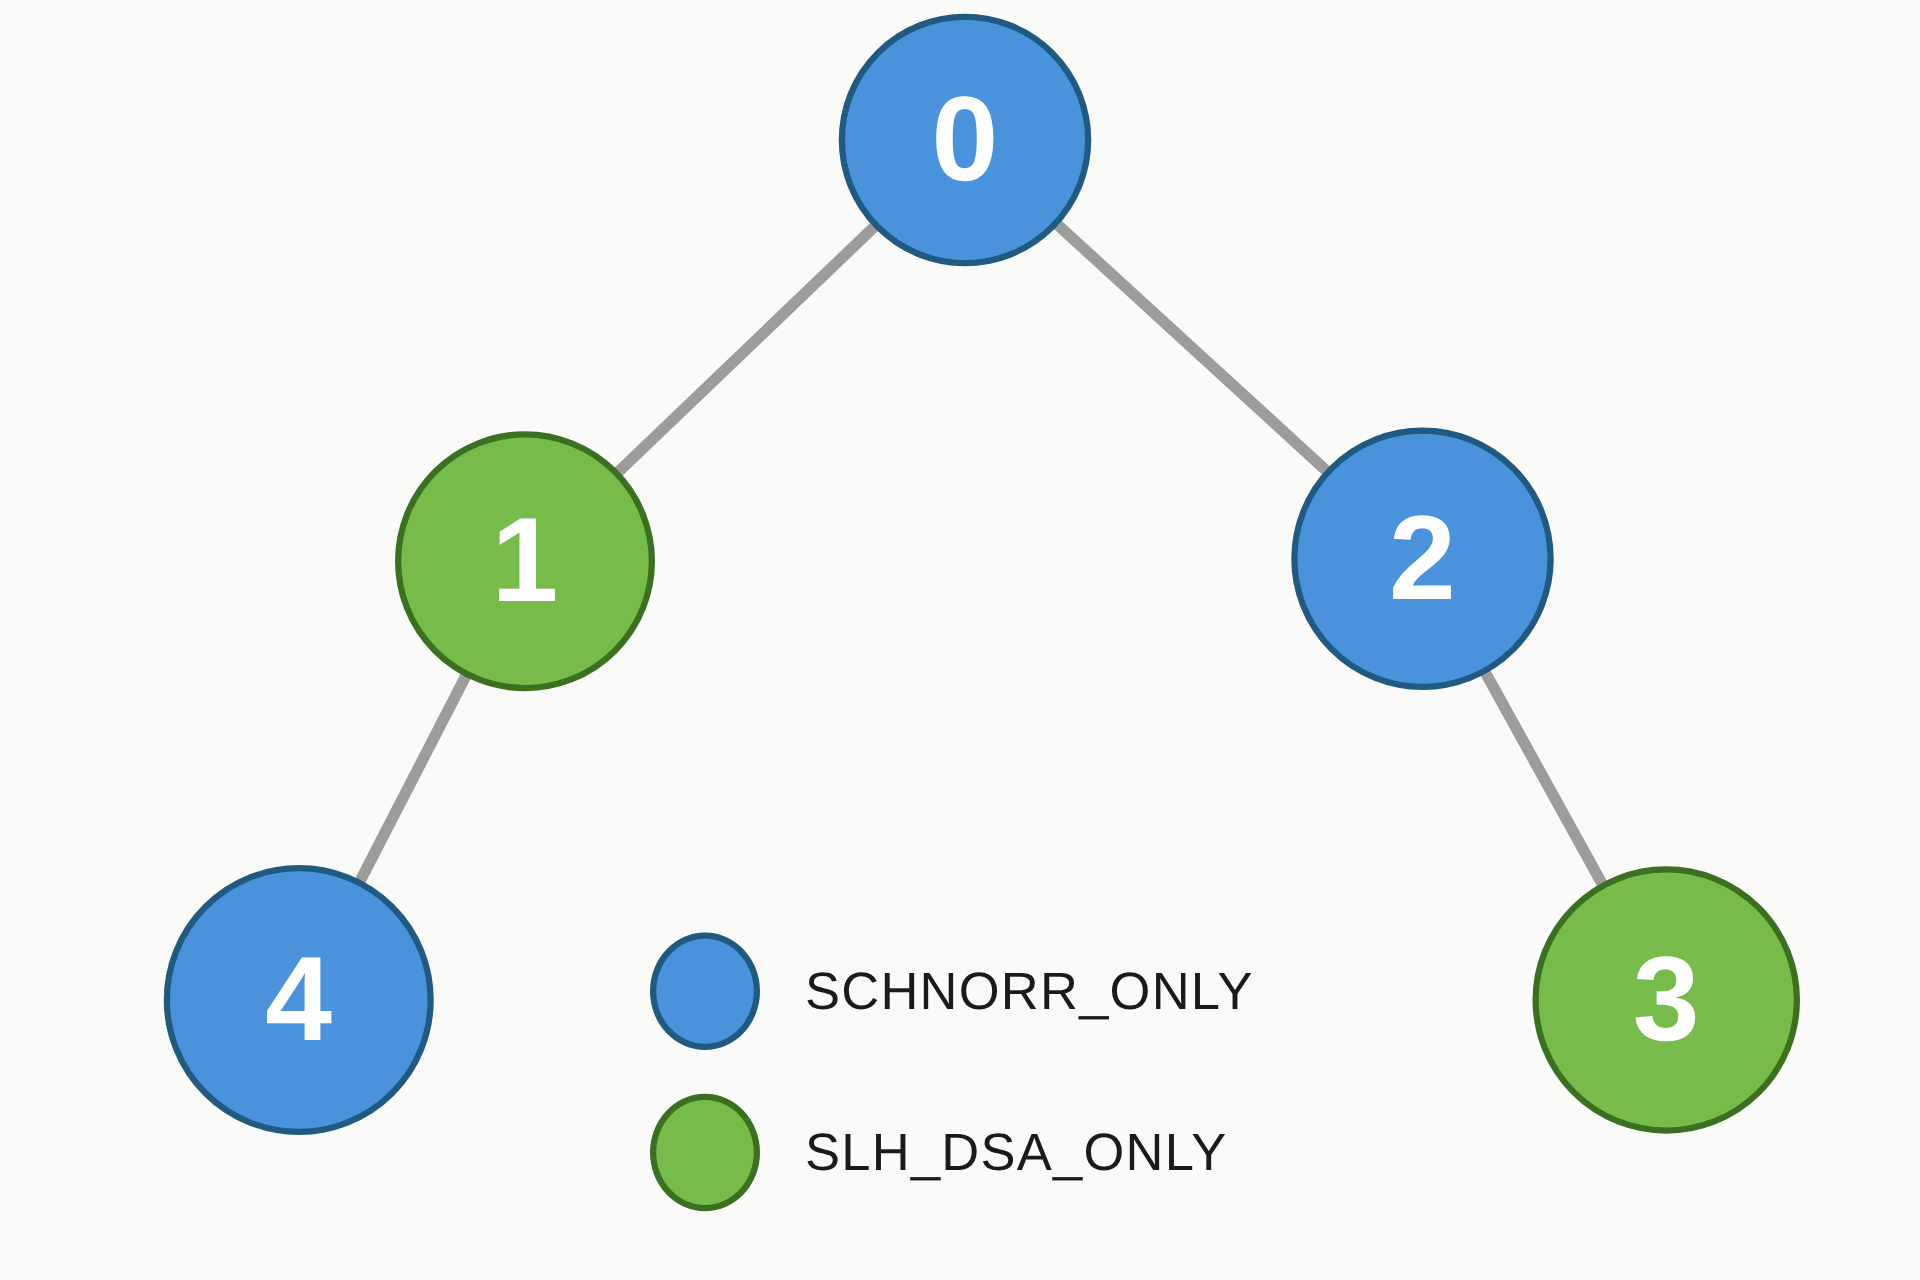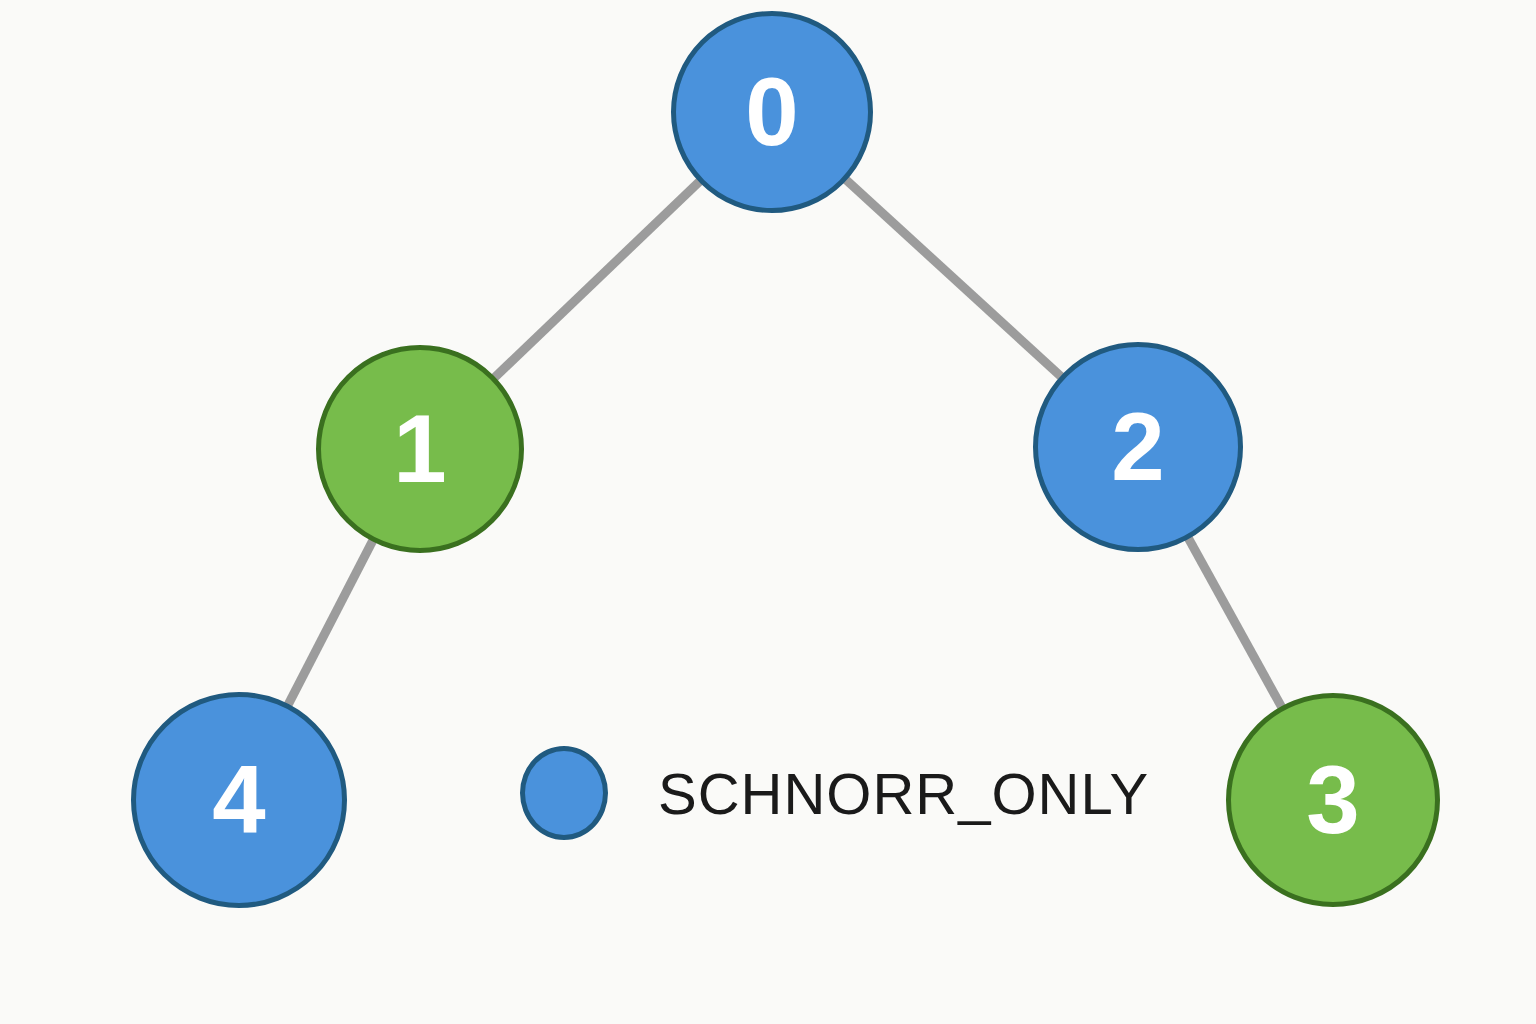--- a/index.html
+++ b/index.html
@@ -43,22 +43,22 @@
   .legend-row{
     display:flex;align-items:center;
   }
   .swatch{
     display:inline-block;
     width:88px;height:94px;
     border-radius:50%;
     flex:0 0 auto;
   }
   .legend-label{
-    margin-left:50px;
-    font-size:58px;
+    margin-left:36px;
+    font-size:42px;
     letter-spacing:1px;
     color:var(--legend-text);
     white-space:nowrap;
   }
 </style>
 </head>
 <body>
 
 <div class="stage">
 
@@ -67,20 +67,24 @@
       <line x1="772" y1="112" x2="1138" y2="447" stroke="#9c9c9c" stroke-width="9"></line>
       <line x1="420" y1="449" x2="239" y2="800" stroke="#9c9c9c" stroke-width="9"></line>
       <line x1="1138" y1="447" x2="1333" y2="800" stroke="#9c9c9c" stroke-width="9"></line>
     </svg>
 
   <div class="legend">
     <div class="legend-row">
       <span class="swatch" style="background: rgb(74, 146, 220); border: 5px solid rgb(32, 90, 128);"></span>
       <span class="legend-label">SCHNORR_ONLY</span>
     </div>
+    <div class="legend-row">
+      <span class="swatch" style="background: rgb(119, 188, 75); border: 5px solid rgb(58, 112, 31);"></span>
+      <span class="legend-label">SLH_DSA_ONLY</span>
+    </div>
   </div>
 
 <div class="node" style="left: 671px; top: 11px; width: 202px; height: 202px; background: rgb(74, 146, 220); border: 5px solid rgb(32, 90, 128);">
       <span>0</span>
     </div>
     <div class="node" style="left: 316px; top: 345px; width: 208px; height: 208px; background: rgb(119, 188, 75); border: 5px solid rgb(58, 112, 31);">
       <span>1</span>
     </div>
     <div class="node" style="left: 1033px; top: 342px; width: 210px; height: 210px; background: rgb(74, 146, 220); border: 5px solid rgb(32, 90, 128);">
       <span>2</span>

